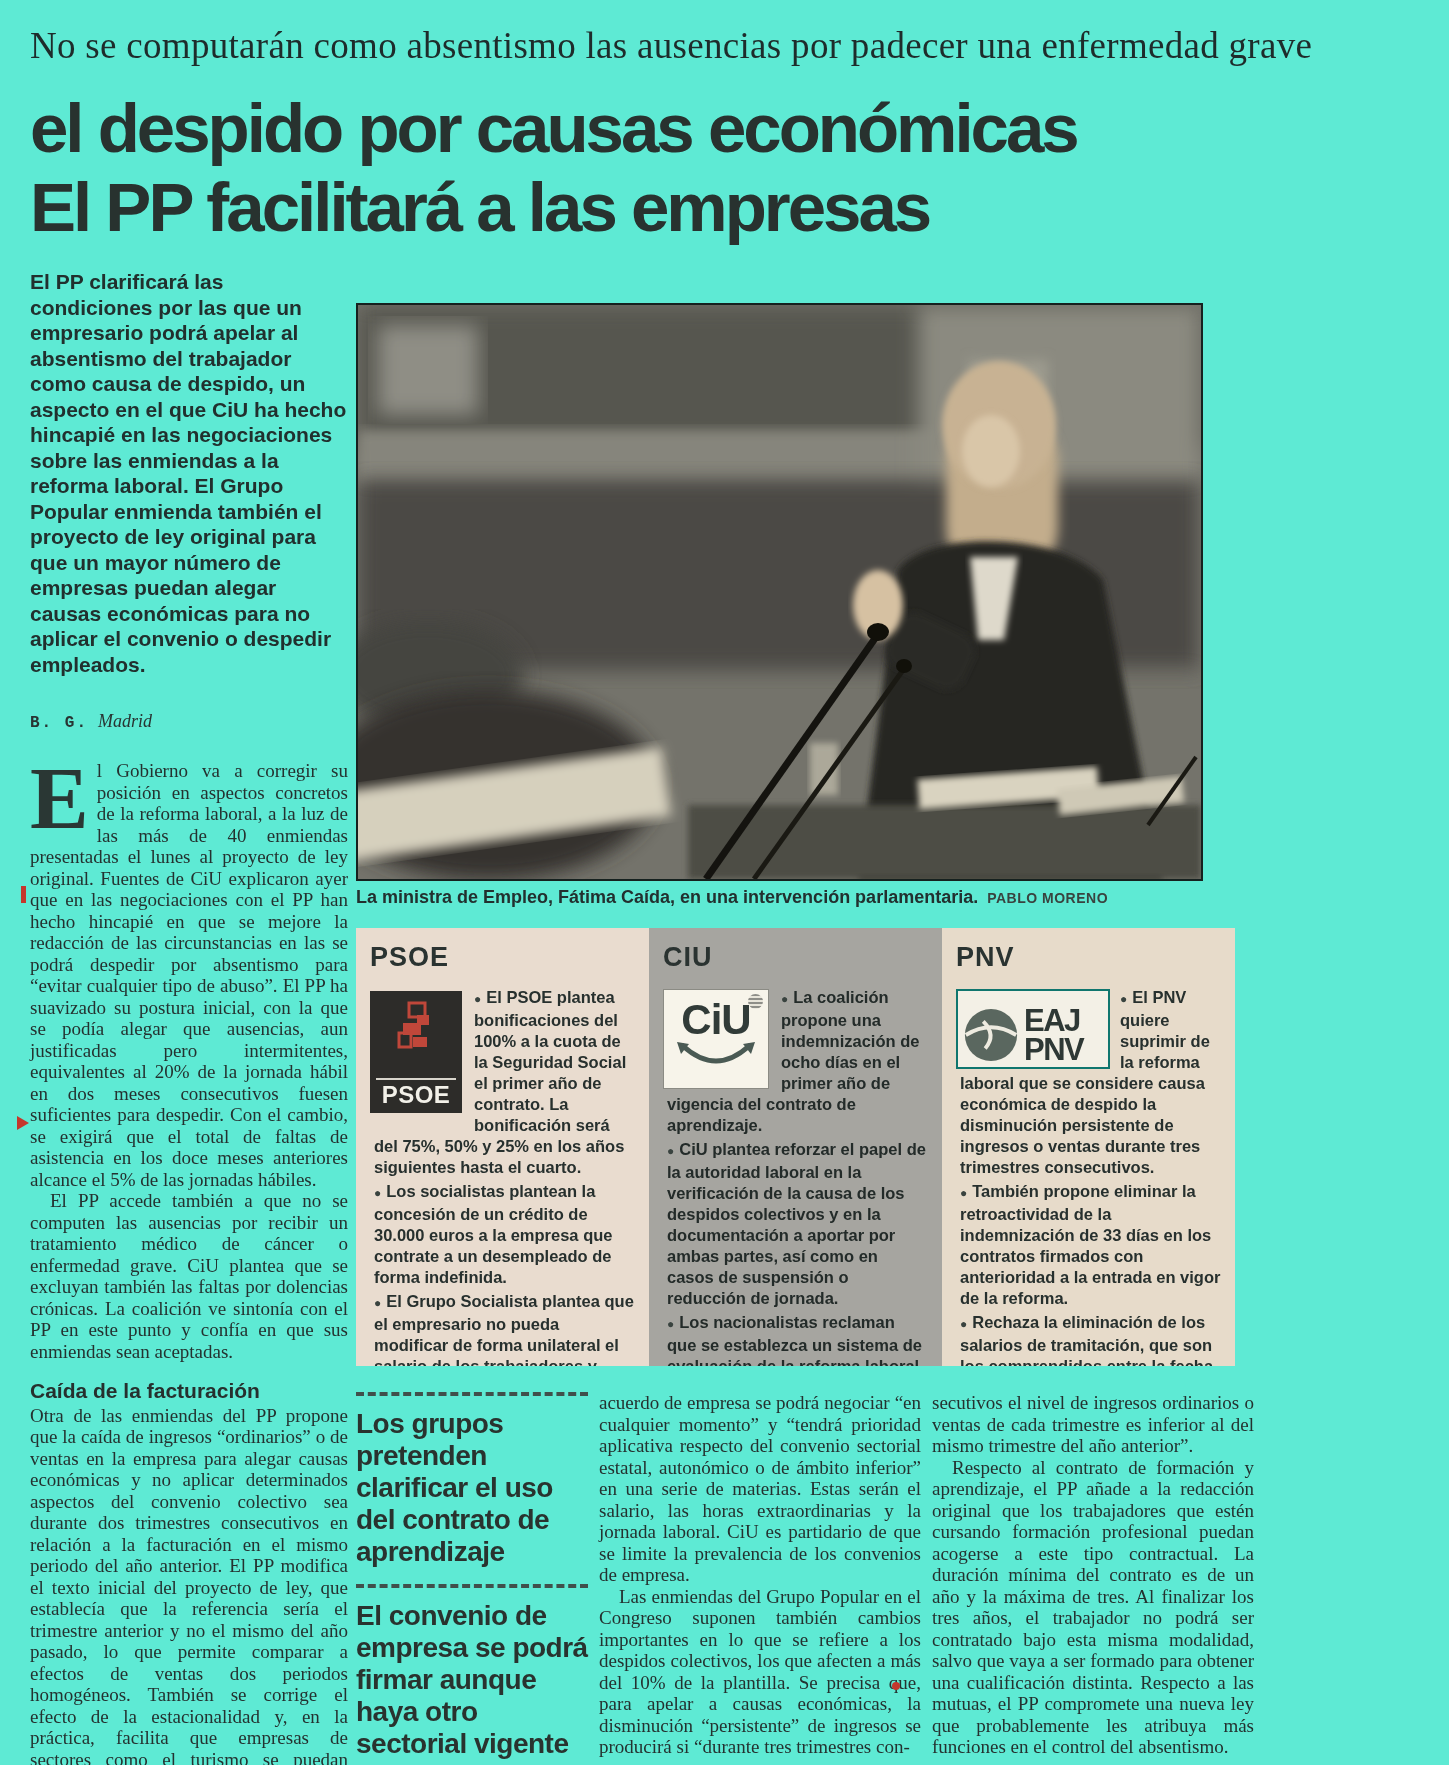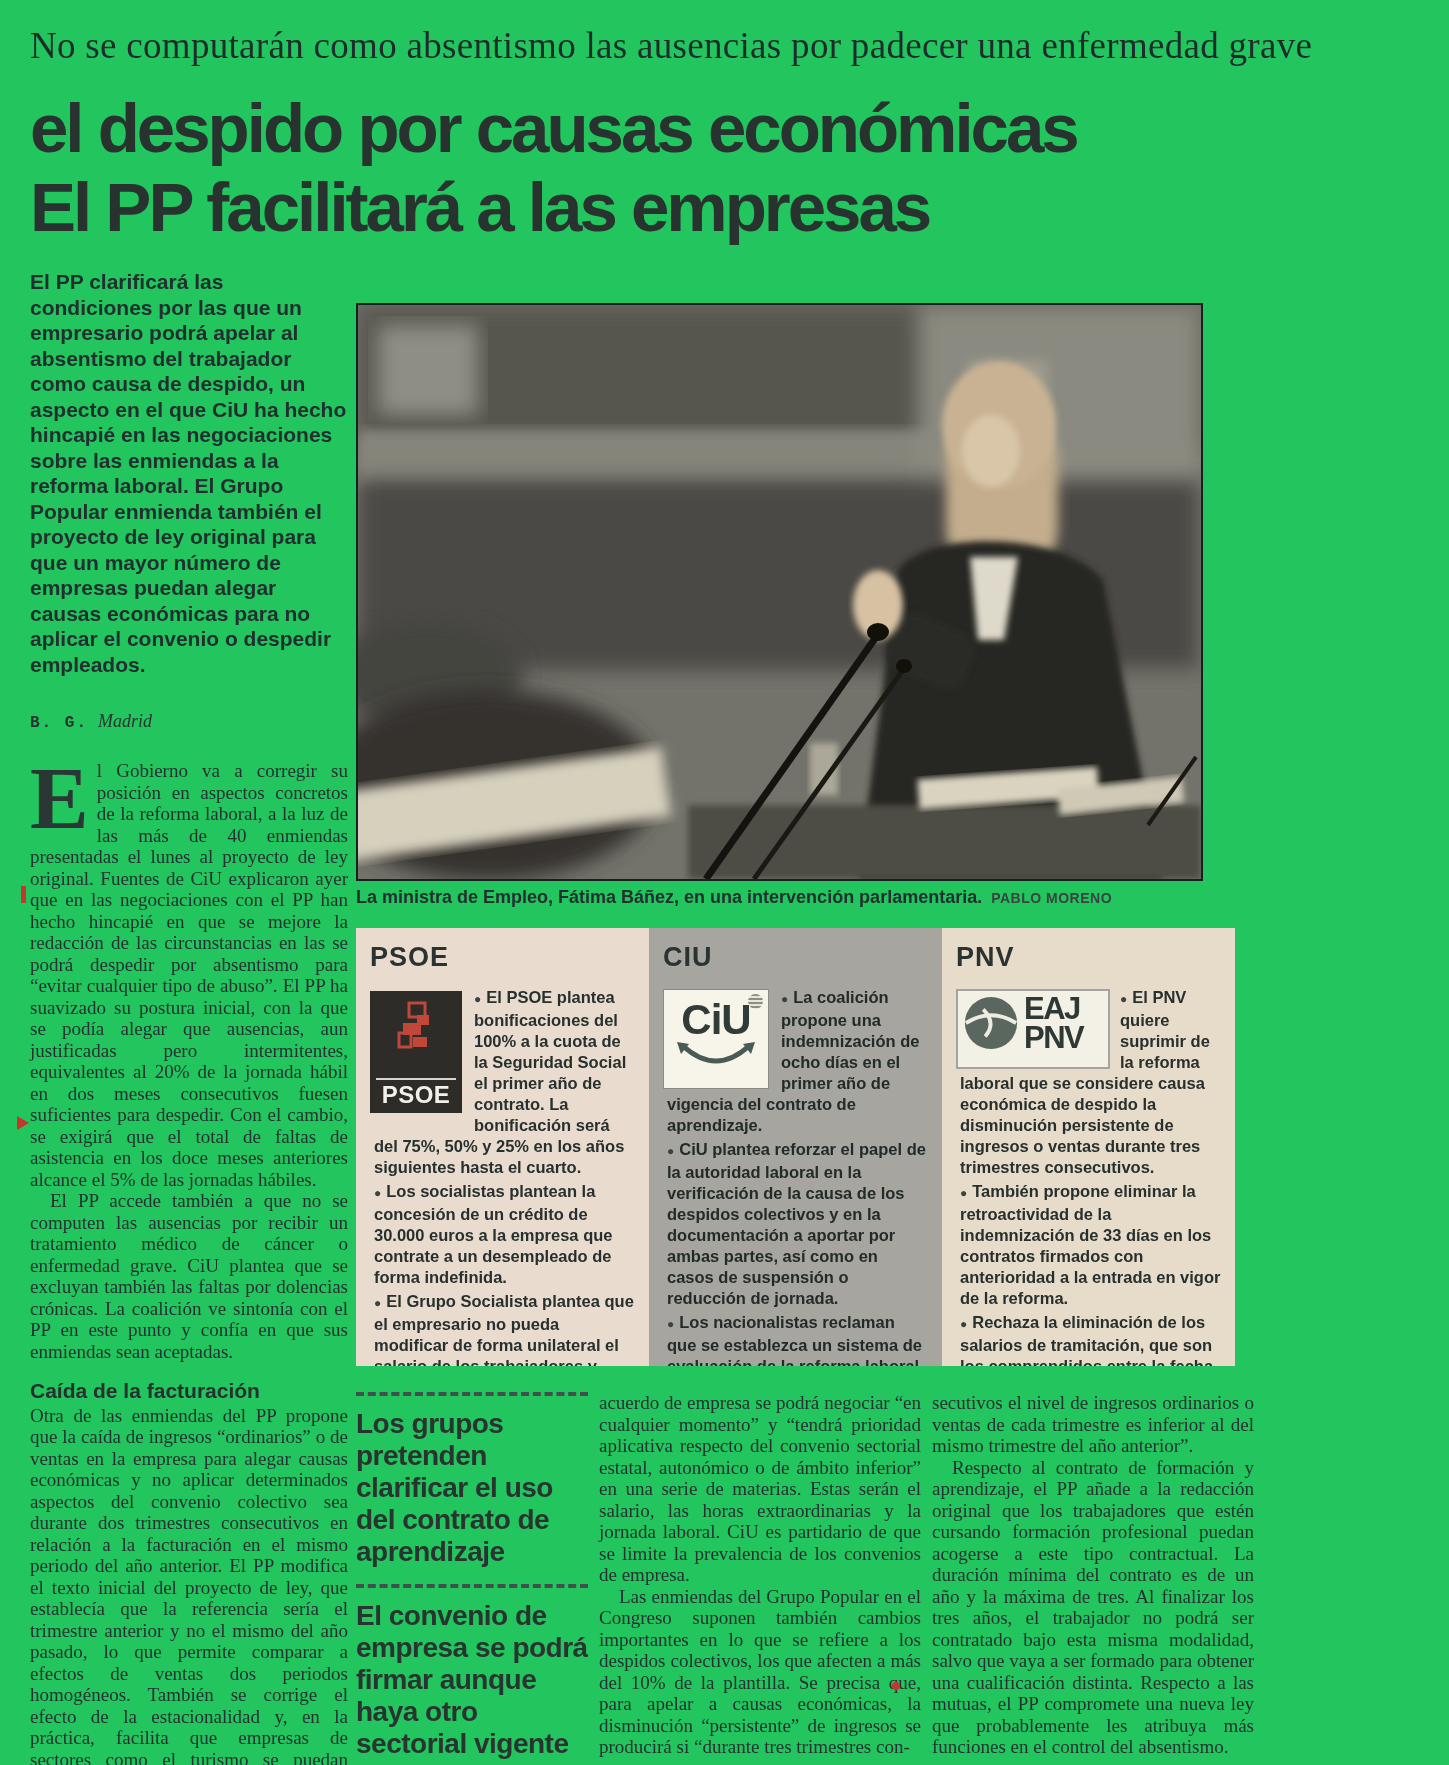--- a/index.html
+++ b/index.html
@@ -1,18 +1,18 @@
 <!DOCTYPE html>
 <html><head>
 <meta charset="utf-8">
 <style>
   html,body { margin:0; padding:0; background:#e8e5dc; }
   .page {
     position:relative; width:1449px; height:1765px;
-    background:#22c55e; overflow:hidden;
+    background:#5eead4; overflow:hidden;
     color:#243230;
     font-family:"Liberation Serif", serif;
   }
   .content { padding:24px 0 0 30px; }
 
   .kicker {
     font-family:"Liberation Serif", serif;
     font-size:37px; letter-spacing:0.3px; color:#1e2c2b;
     white-space:nowrap;
   }
@@ -114,22 +114,22 @@
     color:#313b38; line-height:44px; margin-top:8px;
   }
   .ciu-flag {
     position:absolute; top:4px; right:5px; width:15px; height:15px; border-radius:50%;
     background:repeating-linear-gradient(180deg,#8e8e88 0 2px,#e8e5da 2px 4px);
   }
   .ciu-smile { display:block; margin:0 auto; }
 
   .pnv-logo {
     float:left; width:154px; height:80px; background:#f3f0e6;
-    border:2px solid #a3a3a3; margin:2px 10px 2px 0;
-    display:flex; align-items:flex-start; box-sizing:border-box; padding:3px 4px;
+    border:2px solid #0f766e; margin:2px 10px 2px 0;
+    display:flex; align-items:flex-end; box-sizing:border-box; padding:3px 4px;
   }
   .pnv-text {
     font-weight:bold; font-size:31px; line-height:29px;
     letter-spacing:-1.5px; color:#2e3835; margin-left:4px;
   }
 
   .bottom { display:flex; margin-top:26px; }
   .quotecol { width:232px; flex:none; }
   .dash { height:0; border-top:4px dashed #40504b; margin:0; }
   .quote {
@@ -229,21 +229,21 @@
 
             <line x1="348" y1="574" x2="518" y2="332" stroke="#14130f" stroke-width="7"></line>
             <ellipse cx="520" cy="327" rx="11" ry="9" fill="#111009"></ellipse>
             <line x1="396" y1="574" x2="545" y2="365" stroke="#1a1913" stroke-width="5"></line>
             <ellipse cx="546" cy="361" rx="8" ry="7" fill="#111009"></ellipse>
             <line x1="790" y1="520" x2="838" y2="452" stroke="#1a1913" stroke-width="4"></line>
           </svg>
         </div>
 
         <div class="caption">
-          <span>La ministra de Empleo, Fátima Báñez, en una intervención parlamentaria.</span>
+          <span>La ministra de Empleo, Fátima Caída, en una intervención parlamentaria.</span>
           <span class="credit">PABLO MORENO</span>
         </div>
 
         <div class="boxes">
 
           <div class="box box-psoe">
             <div class="box-title">PSOE</div>
             <div class="box-body">
               <div class="psoe-logo">
                 <svg width="42" height="52" viewBox="0 0 42 52">

